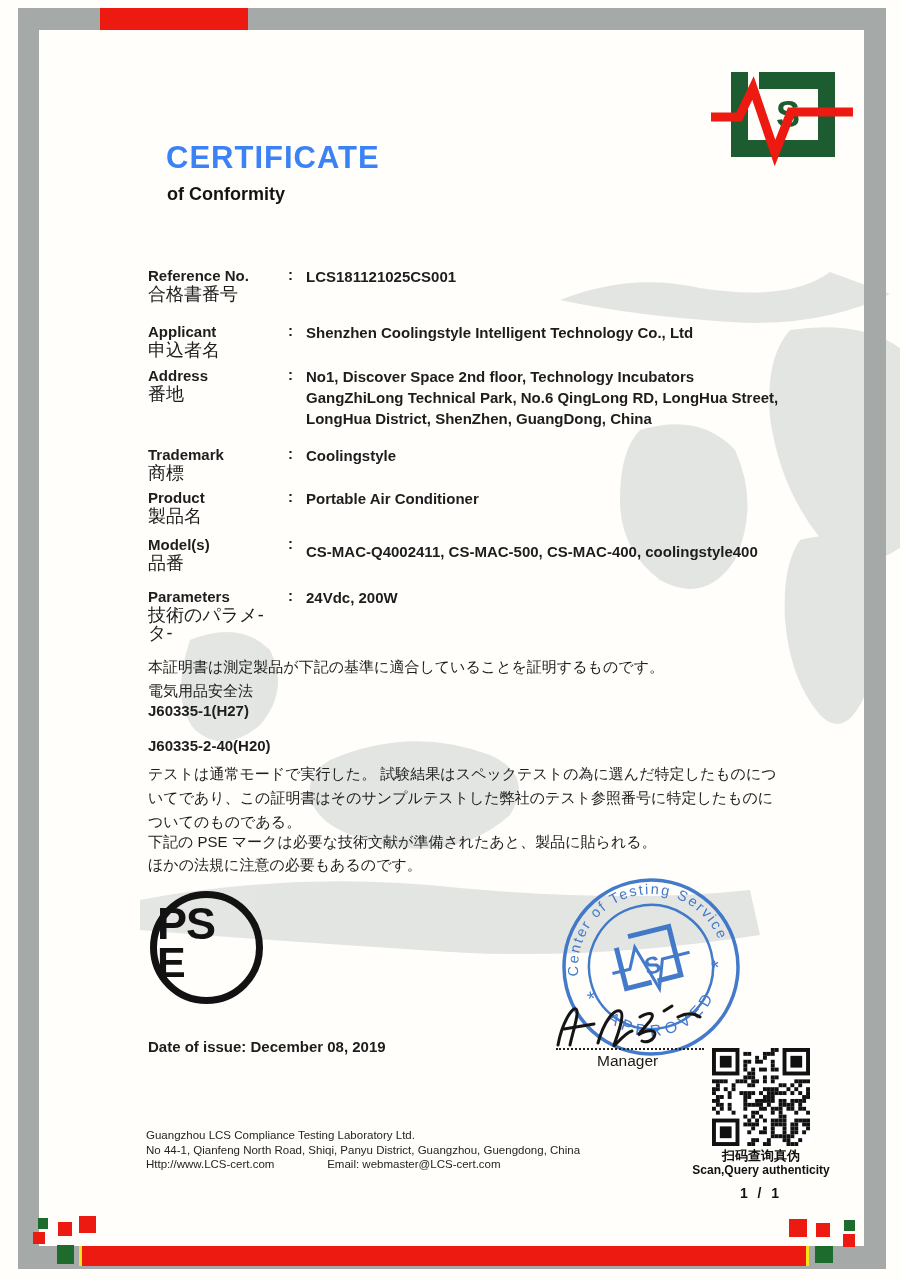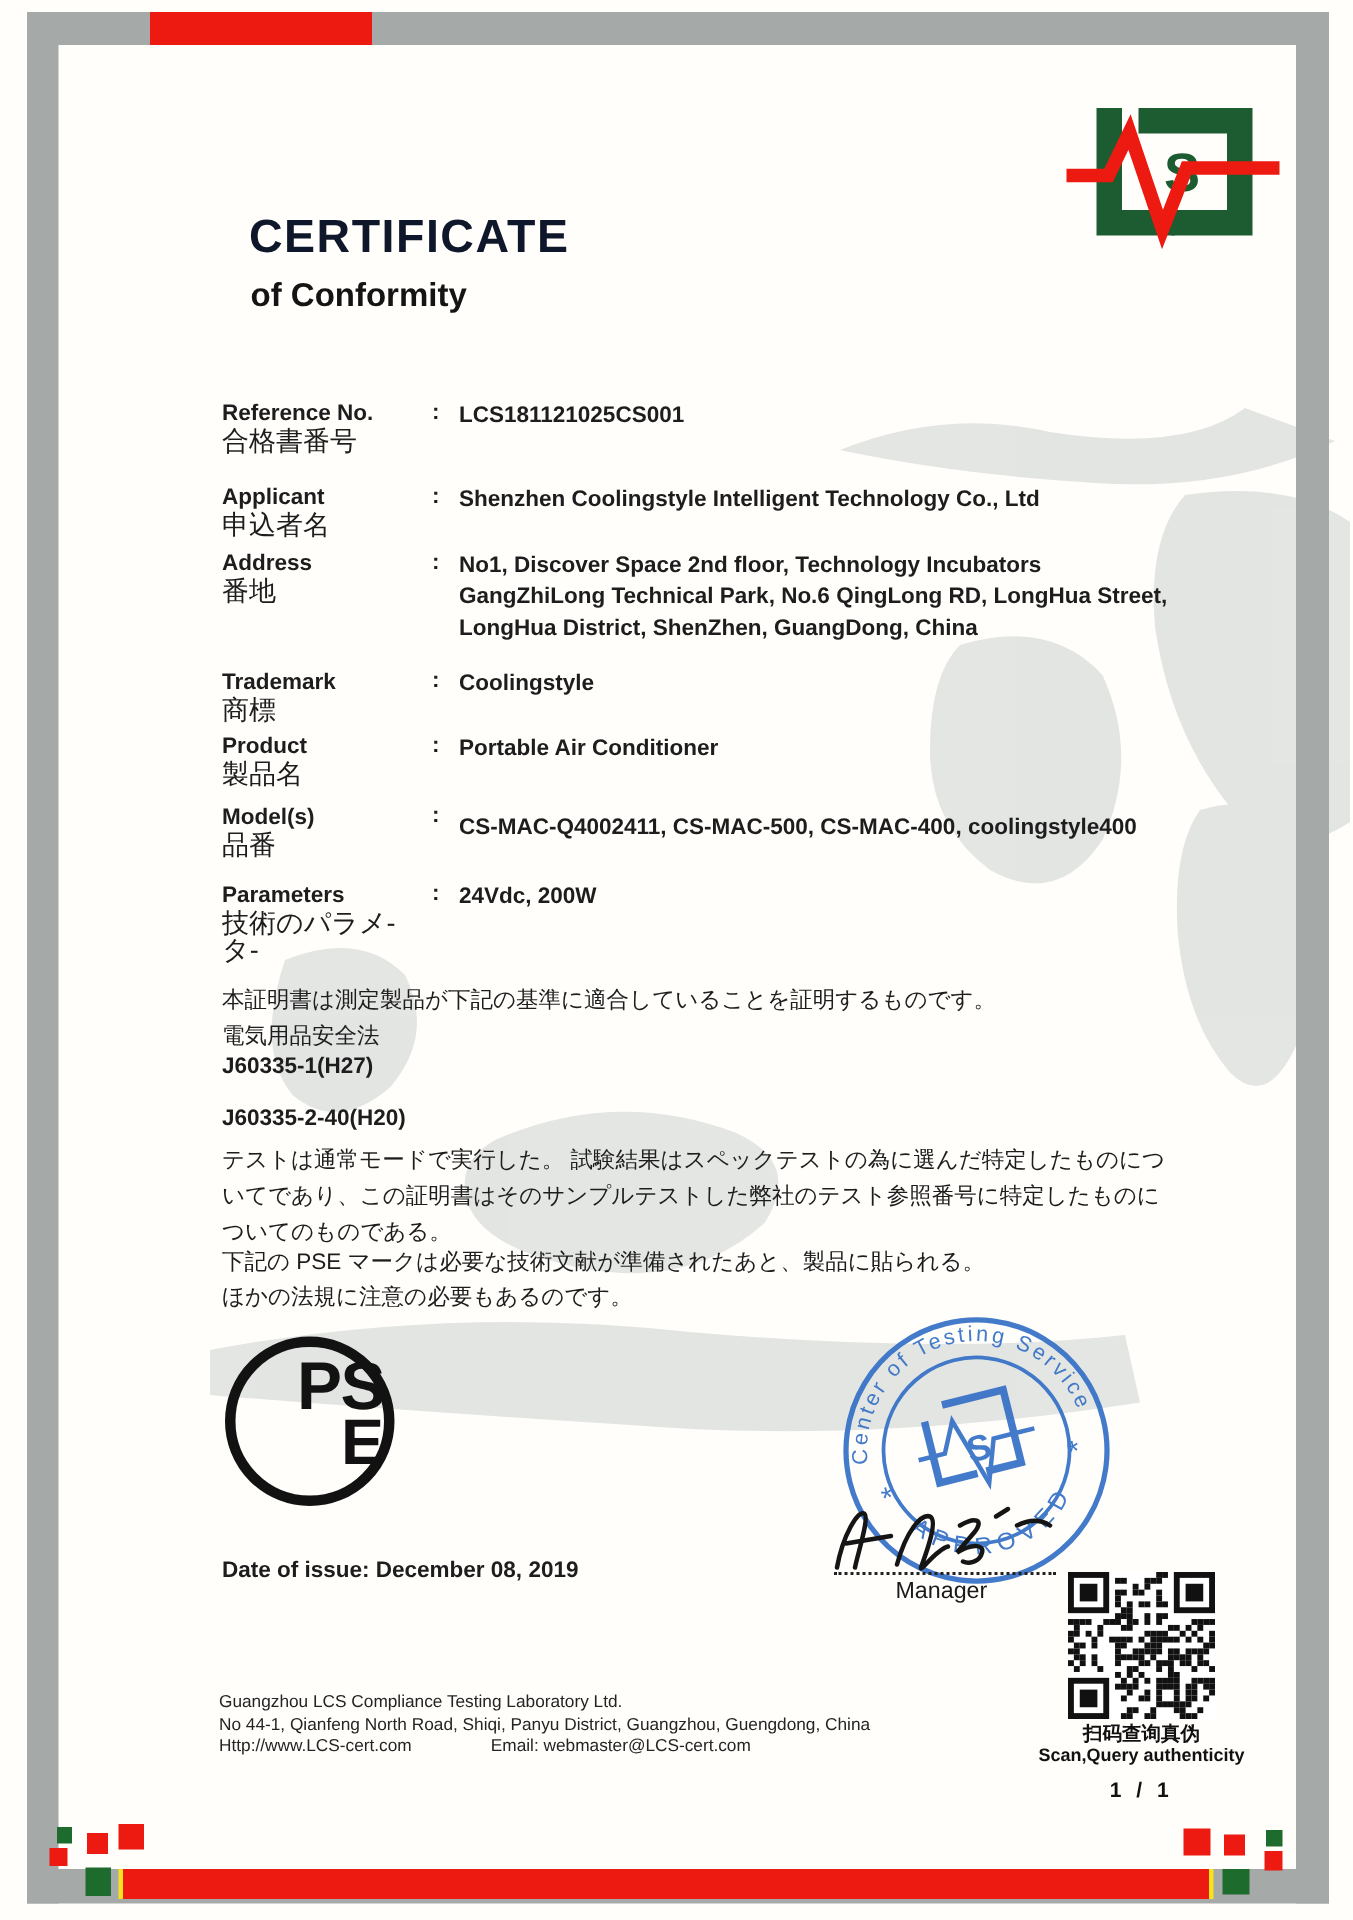--- a/index.html
+++ b/index.html
@@ -8,29 +8,29 @@
   .abs{position:absolute;}
   
   .map{position:absolute;left:0;top:0;z-index:0;}
   
   .frame{position:absolute;background:var(--frame-gray);z-index:1;}
   .deco-red{position:absolute;background:var(--accent-red);z-index:3;}
   .deco-green{position:absolute;background:var(--deco-green);z-index:4;}
   .deco-yellow{position:absolute;background:var(--deco-yellow);z-index:3;}
   
   .z2{z-index:2;}
-  .title1{font-size:31px;font-weight:700;letter-spacing:1px;color:#0f172a;}
-  .title2{font-size:22px;font-weight:700;color:#141414;}
+  .title1{font-size:31px;font-weight:700;letter-spacing:1px;color:#3b82f6;}
+  .title2{font-size:18px;font-weight:700;color:#141414;}
   .row-label{font-size:15px;font-weight:700;line-height:19px;}
   .row-label .jp{display:block;font-weight:400;font-size:18px;line-height:18px;white-space:pre-line;}
   .row-colon{font-size:15px;font-weight:700;}
   .row-value{font-size:15px;font-weight:700;line-height:21px;white-space:pre-line;width:480px;}
   .jp-line{font-size:15px;line-height:23px;white-space:pre-line;}
   .std{font-size:15px;font-weight:700;}
-  .pse{position:absolute;left:150px;top:891px;width:99px;height:99px;border:7px solid #121212;border-radius:50%;text-align:right;z-index:2;}
+  .pse{position:absolute;left:150px;top:891px;width:99px;height:99px;border:7px solid #121212;border-radius:50%;text-align:left;z-index:2;}
   .pse .ps{display:block;font-size:45px;font-weight:700;letter-spacing:-1px;line-height:44px;margin-top:4px;color:#121212;}
   .pse .e{display:block;font-size:43px;font-weight:700;line-height:40px;margin-top:-4px;color:#121212;}
   .date-line{font-size:15px;font-weight:700;}
   .sig-line{position:absolute;left:556px;top:1048px;width:148px;border-top:2px dotted #222;z-index:3;}
   .manager{font-size:15.5px;color:#1a1a1a;}
   .footer{font-size:11.5px;line-height:14.5px;color:#242424;}
   .footer .col1{display:inline-block;width:178px;}
   .qr-cap{width:150px;text-align:center;font-weight:700;color:#111;}
   .qr-cn{font-size:13px;}
   .qr-en{font-size:12px;}

